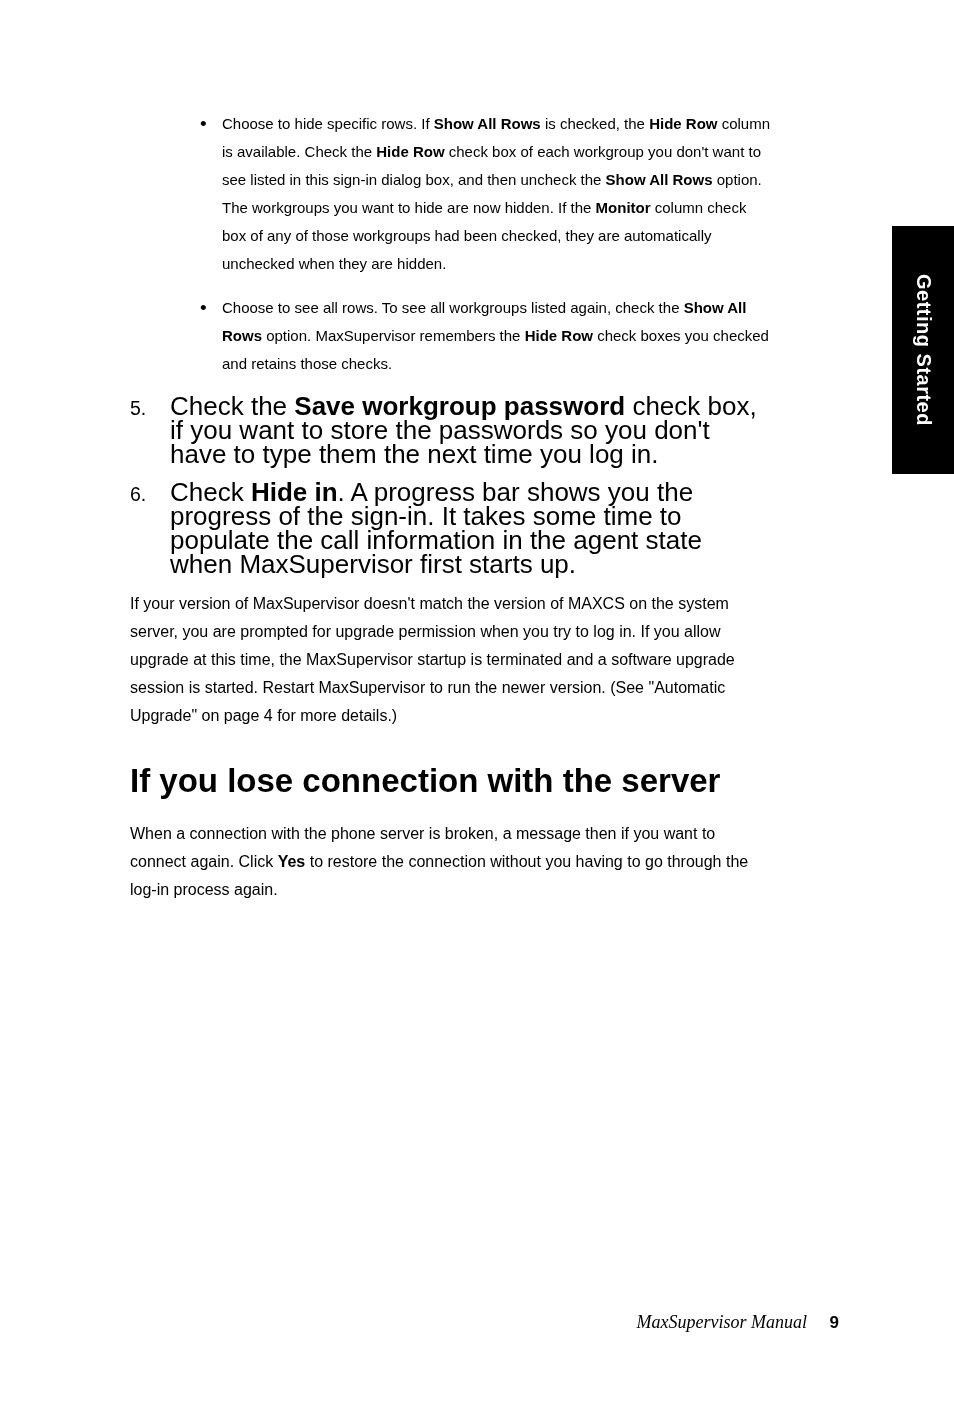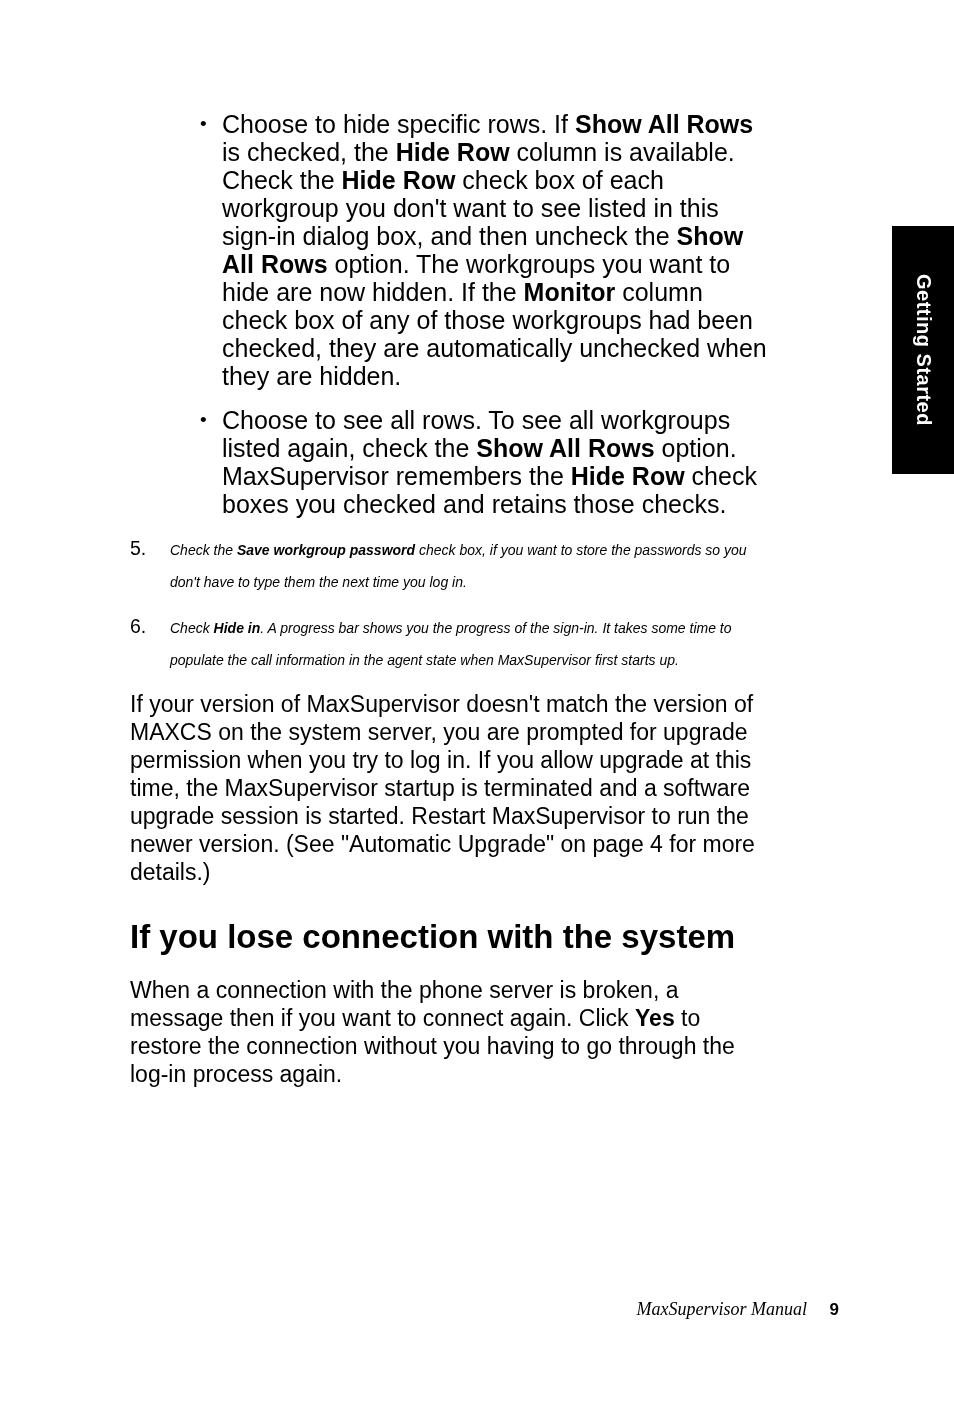--- a/index.html
+++ b/index.html
@@ -4,28 +4,28 @@
 <style>
   * { margin: 0; padding: 0; box-sizing: border-box; }
   html, body { width: 954px; height: 1411px; background: #fff; font-family: Verdana, Geneva, sans-serif; color: #000; }
   .page { position: relative; width: 954px; height: 1411px; padding: 110px 115px 80px 130px; }
   .side-tab { position: absolute; right: 0; top: 226px; width: 62px; height: 248px; background: #000; display: flex; align-items: center; justify-content: center; }
   .side-tab span { color: #fff; font-weight: bold; font-size: 20px; writing-mode: vertical-rl; font-family: Arial, Helvetica, sans-serif; letter-spacing: 0.5px; }
   .content { width: 640px; }
   .bullet-block { margin-left: 70px; margin-bottom: 16px; }
   .bullet-row { display: flex; }
   .bullet-mark { width: 22px; flex-shrink: 0; font-size: 19px; line-height: 28px; }
-  .bullet-text { font-size: 25px; line-height: 28px; }
+  .bullet-text { font-size: 15px; line-height: 28px; }
   .num-block { margin-left: 0; margin-bottom: 14px; }
   .num-row { display: flex; }
   .num-mark { width: 40px; flex-shrink: 0; font-size: 19.5px; line-height: 28px; }
-  .num-text { font-size: 14px; line-height: 32px; font-style: italic; }
+  .num-text { font-size: 26px; line-height: 24px; }
   h2.section { font-family: Arial, Helvetica, sans-serif; font-weight: bold; font-size: 33px; margin-top: 32px; margin-bottom: 20px; }
-  .para { font-size: 23px; line-height: 28px; margin-bottom: 12px; }
-  .footer { position: absolute; bottom: 91px; right: 115px; font-size: 18px; font-family: 'Times New Roman', Times, serif; }
+  .para { font-size: 16px; line-height: 28px; margin-bottom: 12px; }
+  .footer { position: absolute; bottom: 78px; right: 115px; font-size: 18px; font-family: 'Times New Roman', Times, serif; }
   .footer .title { font-style: italic; }
   .footer .pnum { font-weight: bold; margin-left: 18px; font-family: Verdana, Geneva, sans-serif; font-size: 17px; }
   b { font-weight: bold; }
 </style>
 </head>
 <body>
 
 <div class="page">
 
   <div class="side-tab">
@@ -65,21 +65,21 @@
       <div class="num-row">
         <div class="num-mark">6.</div>
         <div class="num-text">
           <span>Check </span><b>Hide in</b><span>. A progress bar shows you the progress of the sign-in. It takes some time to populate the call information in the agent state when MaxSupervisor first starts up.</span>
         </div>
       </div>
     </div>
 
     <p class="para">If your version of MaxSupervisor doesn't match the version of MAXCS on the system server, you are prompted for upgrade permission when you try to log in. If you allow upgrade at this time, the MaxSupervisor startup is terminated and a software upgrade session is started. Restart MaxSupervisor to run the newer version. (See "Automatic Upgrade" on page 4 for more details.)</p>
 
-    <h2 class="section">If you lose connection with the system</h2>
+    <h2 class="section">If you lose connection with the server</h2>
     <p class="para">
       <span>When a connection with the phone server is broken, a message then if you want to connect again. Click </span><b>Yes</b><span> to restore the connection without you having to go through the log-in process again.</span>
     </p>
 
   </div>
 
   <div class="footer">
     <span class="title">MaxSupervisor Manual</span>
     <span class="pnum">9</span>
   </div>

